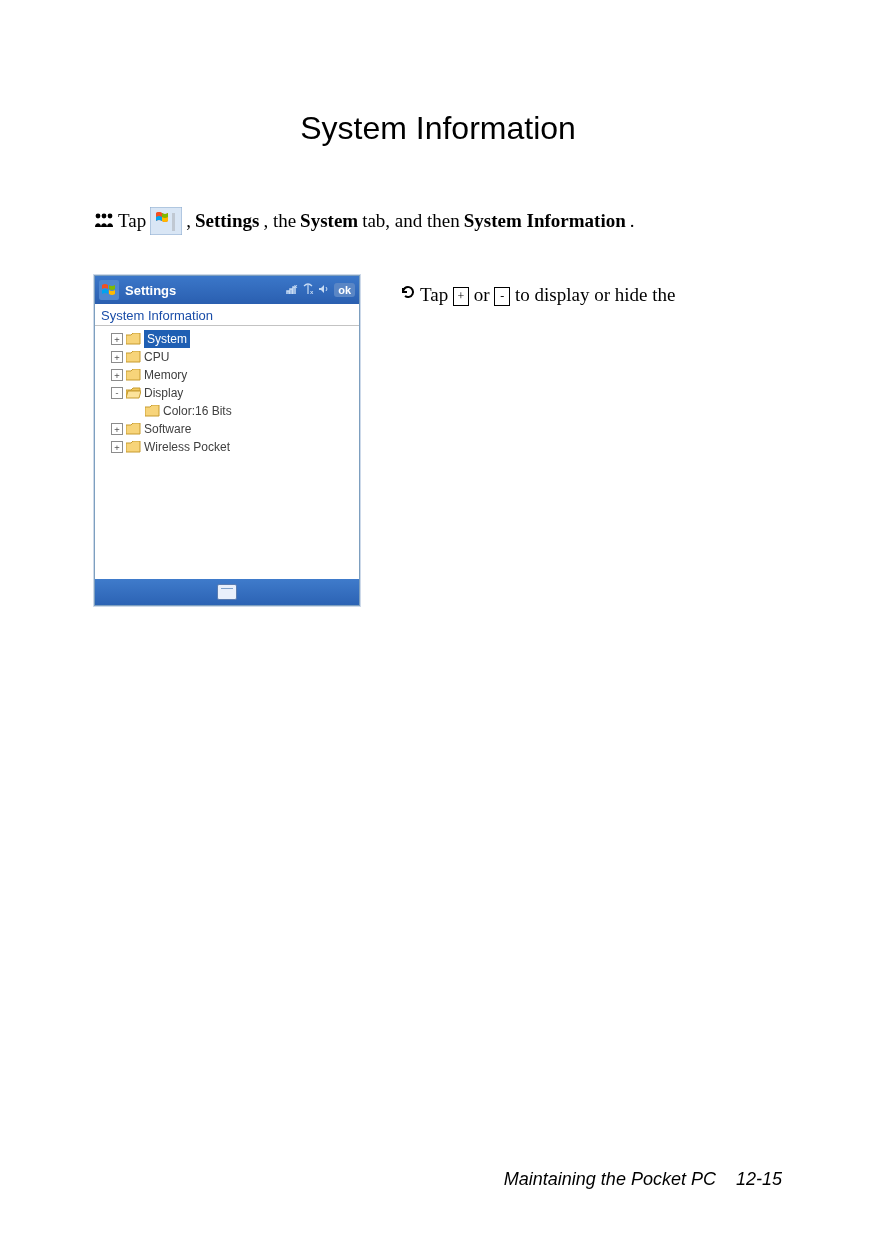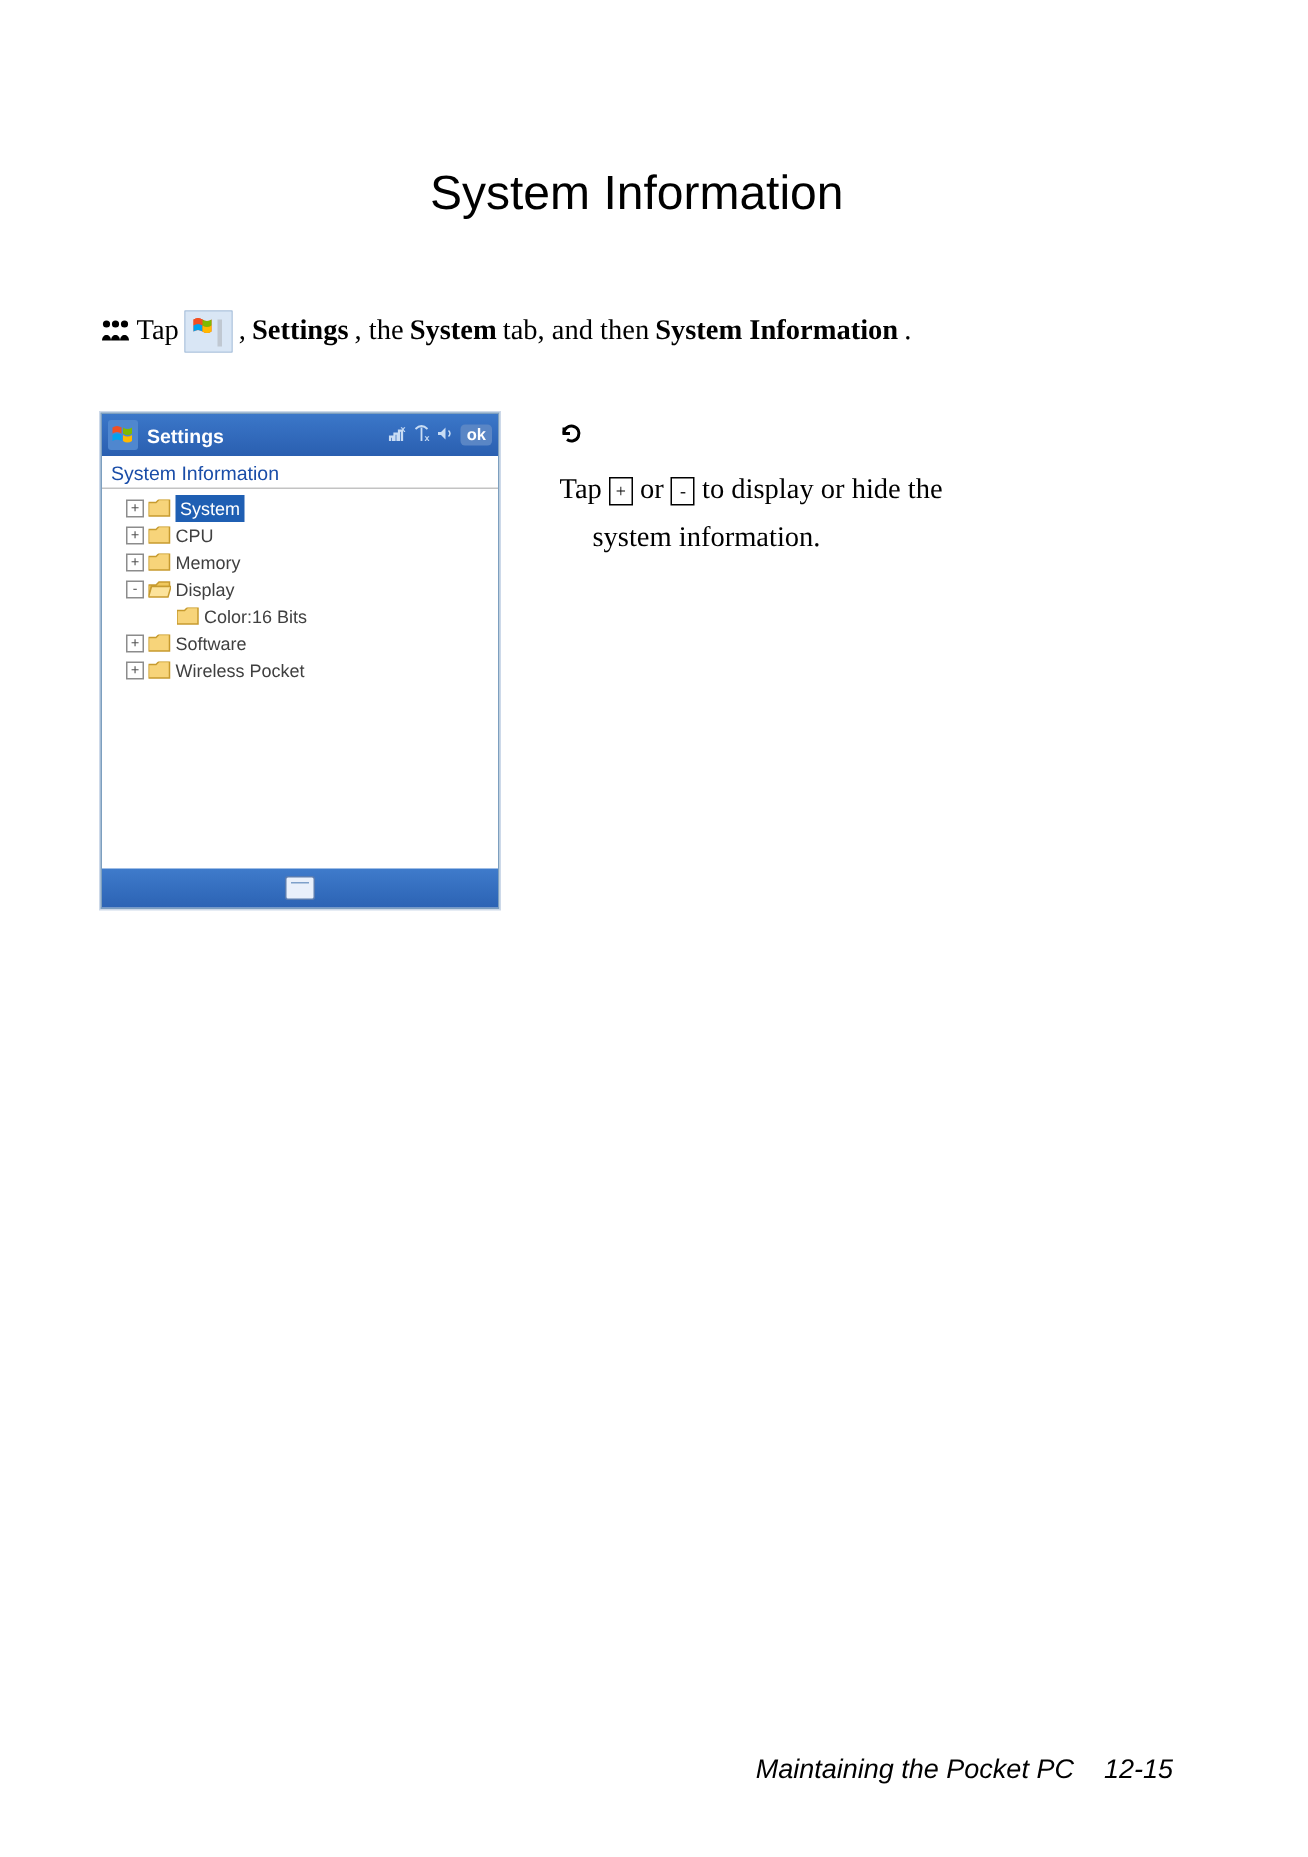--- a/index.html
+++ b/index.html
@@ -6,21 +6,21 @@
     margin: 0;
     padding: 0;
     width: 872px;
     height: 1238px;
     font-family: "Times New Roman", Times, serif;
     background: #ffffff;
     color: #000;
     position: relative;
   }
   .page {
-    padding: 110px 90px 60px 67px;
+    padding: 110px 90px 60px 94px;
     box-sizing: border-box;
     height: 100%;
     position: relative;
   }
   .title {
     font-family: Arial, Helvetica, sans-serif;
     font-size: 32px;
     text-align: center;
     margin-bottom: 60px;
   }
@@ -164,23 +164,22 @@
 
   
   .right-col {
     flex: 1;
     font-size: 19px;
     line-height: 1.7;
     padding-top: 4px;
   }
   .note-line {
     display: flex;
-    align-items: flex-start;
+    align-items: center;
     gap: 4px;
-    flex-direction: column;
   }
   .note-icon {
     display: inline-block;
     font-size: 16px;
     line-height: 28px;
   }
   .boxed {
     display: inline-flex;
     align-items: center;
     justify-content: center;
@@ -379,20 +378,19 @@
         <span class="note-icon">
           <svg width="16" height="16" viewBox="0 0 16 16">
             <path d="M3 8 A5 5 0 1 1 5 12" fill="none" stroke="#000" stroke-width="2"></path>
             <path d="M3 4 L3 8 L7 8" fill="none" stroke="#000" stroke-width="2"></path>
           </svg>
         </span>
         <span class="note-text-wrap">
           <span>Tap </span><span class="boxed">+</span><span> or </span><span class="boxed">-</span><span> to display or hide the</span>
         </span>
       </div>
-      <div class="note-cont">system information.</div>
     </div>
   </div>
 
   <div class="footer">
     <span>Maintaining the Pocket PC</span>&nbsp;&nbsp;&nbsp;&nbsp;<span>12-15</span>
   </div>
 </div>
 
 </body></html>

